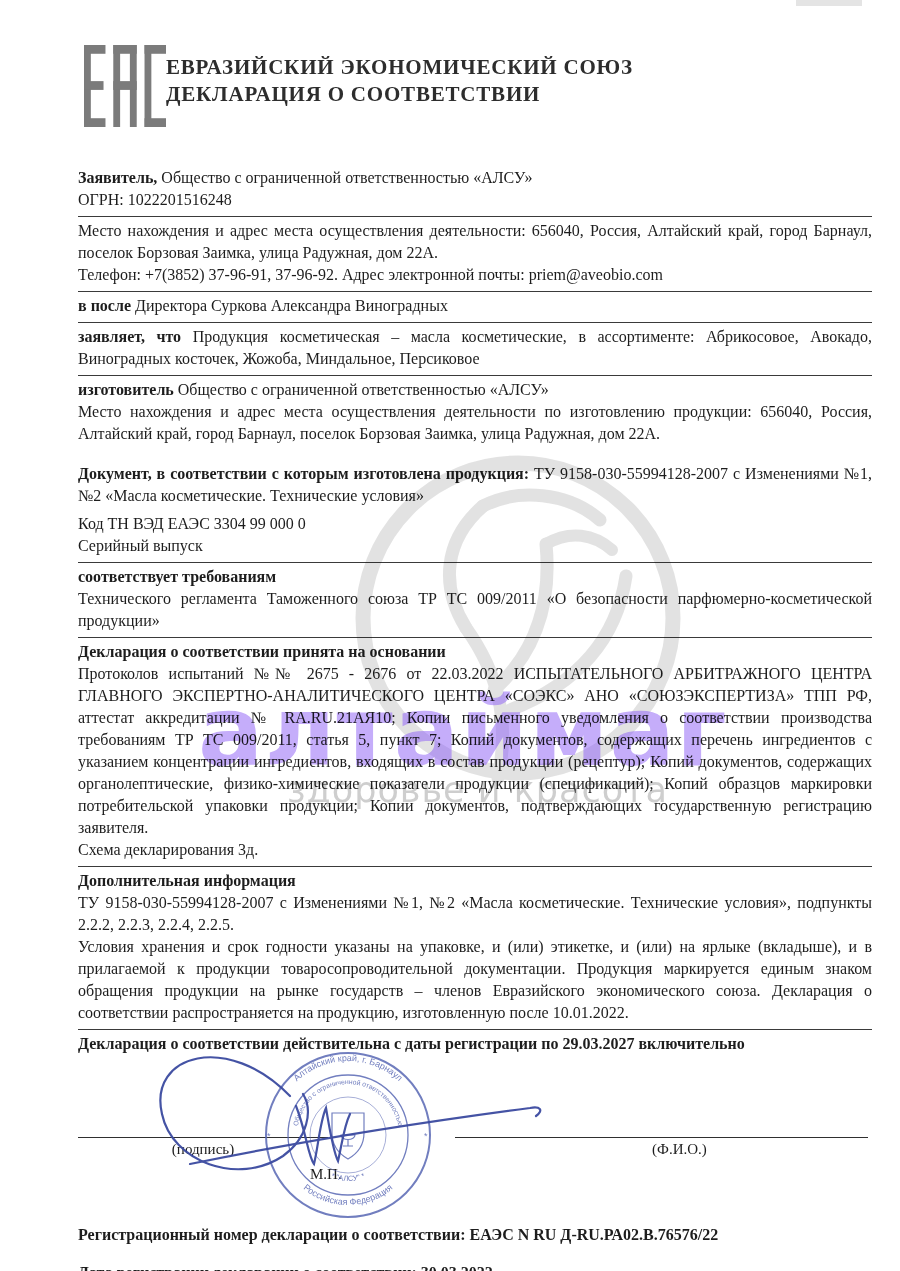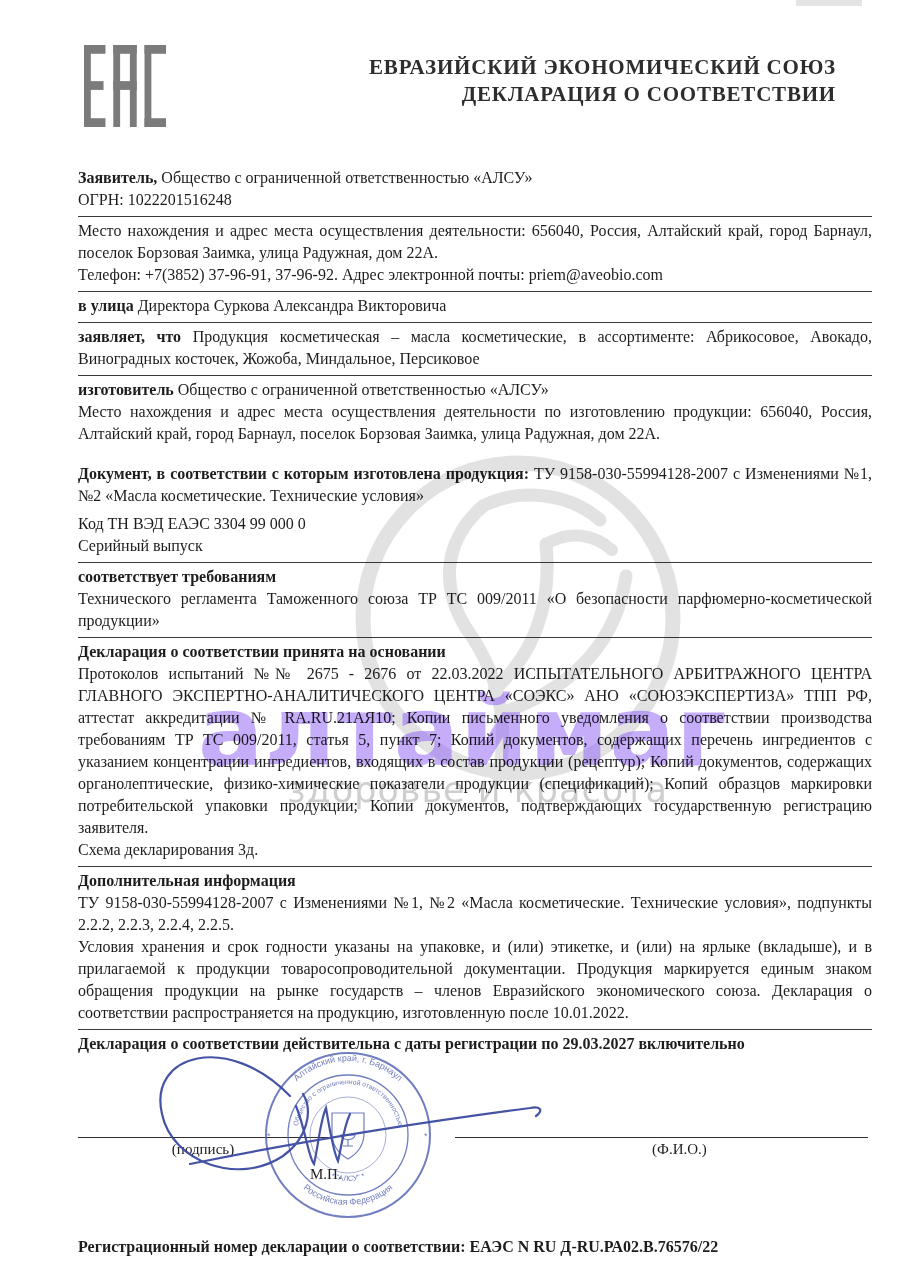--- a/index.html
+++ b/index.html
@@ -2,21 +2,21 @@
 <html><head>
 <meta charset="utf-8">
 <style>
   html,body{margin:0;padding:0;background:#ffffff;}
   .page{position:relative;width:900px;height:1271px;background:#fff;overflow:hidden;
         font-family:"Liberation Serif",serif;color:#1d1d1d;}
   .content{position:relative;z-index:2;padding:0 28px 0 78px;}
   
   .header{display:flex;align-items:flex-start;padding:44px 28px 0 84px;}
   .eac{flex:0 0 auto;}
-  .titles{flex:1;text-align:right;padding-top:10px;padding-right:36px;}
+  .titles{flex:1;text-align:left;padding-top:10px;padding-right:36px;}
   .titles div{font-weight:bold;font-size:21px;line-height:27px;letter-spacing:.8px;color:#2d2d2d;}
   
   .sec{padding:3px 0 5px;}
   .rt{border-top:1.5px solid #3a3a3a;}
   p{margin:0;font-size:16px;line-height:22px;text-align:justify;}
   .b{font-weight:bold;}
   .gap{height:10px;}
   .mt6{margin-top:6px;}
   
   .wm{position:absolute;inset:0;z-index:5;pointer-events:none;mix-blend-mode:multiply;}
@@ -31,21 +31,21 @@
   .sigline.left{left:0;width:250px;}
   .sigline.right{left:377px;width:413px;}
   .cap{position:absolute;font-size:15px;text-align:center;}
   .cap-sign{left:40px;top:81px;width:170px;}
   .cap-name{left:377px;top:55px;width:413px;font-size:17px;}
   .cap-fio{left:395px;top:81px;width:413px;}
   .cap-mp{left:232px;top:106px;width:60px;text-align:left;font-size:15px;}
   .inkoverlay{position:absolute;left:0;top:-46px;width:900px;height:230px;z-index:4;pointer-events:none;}
   
   .footer p{font-weight:bold;}
-  .f1{margin-top:36px;}
+  .f1{margin-top:24px;}
   .f2{margin-top:16px;}
   .artifact{position:absolute;top:0;right:38px;width:66px;height:6px;background:#d8d8d8;opacity:.7;z-index:1;}
 </style>
 </head>
 <body>
 
 <div class="page">
   <div class="artifact"></div>
 
   <div class="wm">
@@ -97,21 +97,21 @@
       <p><span class="b">Заявитель,</span> <span>Общество с ограниченной ответственностью «АЛСУ»</span></p>
       <p>ОГРН: 1022201516248</p>
     </div>
 
     <div class="sec rt">
       <p>Место нахождения и адрес места осуществления деятельности: 656040, Россия, Алтайский край, город Барнаул, поселок Борзовая Заимка, улица Радужная, дом 22А.</p>
       <p>Телефон: +7(3852) 37-96-91, 37-96-92. Адрес электронной почты: priem@aveobio.com</p>
     </div>
 
     <div class="sec rt">
-      <p><span class="b">в улица</span> <span>Директора Суркова Александра Викторовича</span></p>
+      <p><span class="b">в после</span> <span>Директора Суркова Александра Виноградных</span></p>
     </div>
 
     <div class="sec rt">
       <p><span class="b">заявляет, что</span> <span>Продукция косметическая – масла косметические, в ассортименте:  Абрикосовое, Авокадо, Виноградных косточек, Жожоба, Миндальное, Персиковое</span></p>
     </div>
 
     <div class="sec rt">
       <p><span class="b">изготовитель</span> <span>Общество с ограниченной ответственностью «АЛСУ»</span></p>
       <p>Место нахождения и адрес места осуществления деятельности по изготовлению продукции: 656040, Россия, Алтайский край, город Барнаул, поселок Борзовая Заимка, улица Радужная, дом 22А.</p>
     </div>

